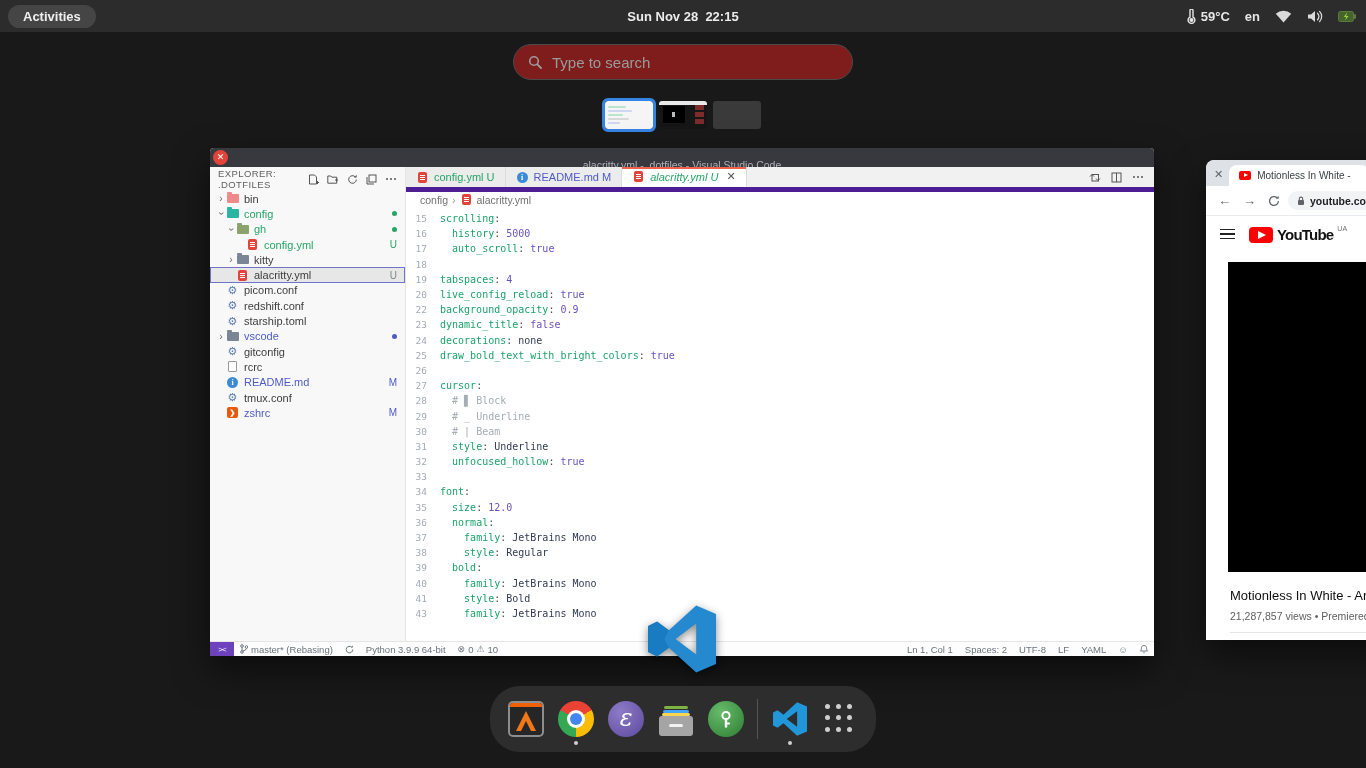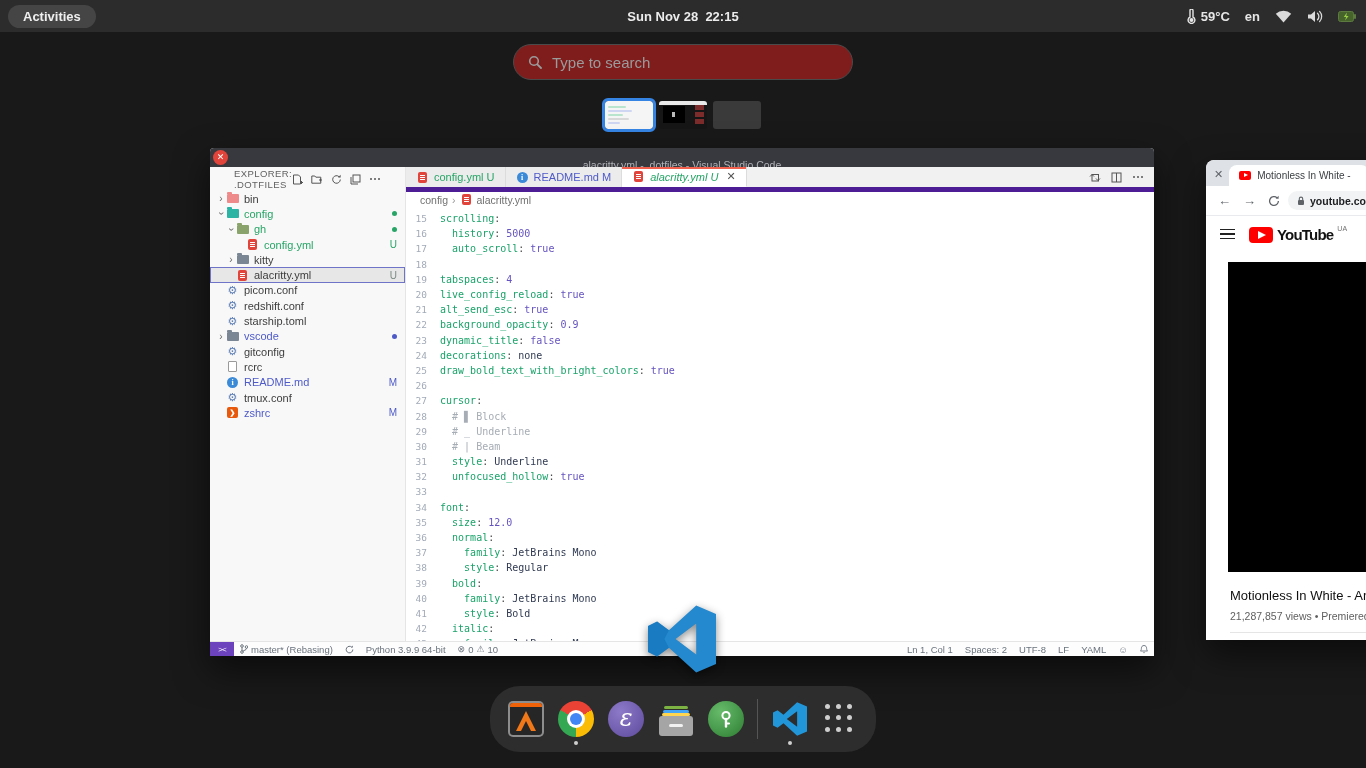--- a/index.html
+++ b/index.html
@@ -42,21 +42,21 @@
     box-shadow:0 14px 34px rgba(0,0,0,.55); border-radius:4px 4px 0 0; }
   #vsc-title { position:absolute; left:0; top:0; right:0; height:33px; background:#38383f;
     border-radius:4px 4px 0 0; display:flex; align-items:center; justify-content:center; }
   #vsc-title span { font-size:10.5px; color:#aeb1b6; }
   #close-badge { position:absolute; left:3px; top:2px; width:15px; height:15px; border-radius:50%;
     background:#e0443a; color:#fff; font-size:9px; line-height:15px; text-align:center; cursor:pointer; z-index:9; }
 
   
   #vsc-side { position:absolute; left:0; top:19px; width:196px; bottom:15px; background:#f8f8f8;
     border-right:1px solid #e5e5e5; overflow:hidden; }
-  #exp-head { height:24px; display:flex; align-items:center; padding:0 24px; }
+  #exp-head { height:24px; display:flex; align-items:center; padding:0 8px; }
   #exp-head .t { font-size:9.5px; letter-spacing:.4px; color:#616161; flex:1; }
   #exp-head .acts { display:flex; gap:8px; align-items:center; color:#555; }
   .row { height:15.3px; display:flex; align-items:center; font-size:11px; color:#3d3d3d; cursor:pointer;
     padding-right:8px; white-space:nowrap; }
   .row .chev { width:10px; font-size:10px; color:#6a6a6a; display:inline-block; text-align:center; flex:0 0 10px; }
   .row .chev.down { transform:rotate(90deg); }
   .row .lbl { margin-left:5px; overflow:hidden; text-overflow:ellipsis; flex:1; }
   .row .badge { font-size:10px; margin-left:4px; }
   .row.sel { background:#e7e7e7; outline:1px solid #7074c9; outline-offset:-1px; }
   .lbl.green { color:#27a567; } .lbl.blue { color:#4e5ac8; }
@@ -497,24 +497,20 @@
         </div>
         <div class="cl">
           <span class="gut">19</span>
           <span class="code"><span class="tk-k">tabspaces</span><span class="tk-p">: </span><span class="tk-n">4</span></span>
         </div>
         <div class="cl">
           <span class="gut">20</span>
           <span class="code"><span class="tk-k">live_config_reload</span><span class="tk-p">: </span><span class="tk-b">true</span></span>
         </div>
         <div class="cl">
-          <span class="gut">21</span>
-          <span class="code"><span class="tk-k">alt_send_esc</span><span class="tk-p">: </span><span class="tk-b">true</span></span>
-        </div>
-        <div class="cl">
           <span class="gut">22</span>
           <span class="code"><span class="tk-k">background_opacity</span><span class="tk-p">: </span><span class="tk-n">0.9</span></span>
         </div>
         <div class="cl">
           <span class="gut">23</span>
           <span class="code"><span class="tk-k">dynamic_title</span><span class="tk-p">: </span><span class="tk-b">false</span></span>
         </div>
         <div class="cl">
           <span class="gut">24</span>
           <span class="code"><span class="tk-k">decorations</span><span class="tk-p">: </span><span class="tk-s">none</span></span>
@@ -579,24 +575,20 @@
           <span class="gut">39</span>
           <span class="code"><span class="tk-p">  </span><span class="tk-k">bold</span><span class="tk-p">:</span></span>
         </div>
         <div class="cl">
           <span class="gut">40</span>
           <span class="code"><span class="tk-p">    </span><span class="tk-k">family</span><span class="tk-p">: </span><span class="tk-s">JetBrains Mono</span></span>
         </div>
         <div class="cl">
           <span class="gut">41</span>
           <span class="code"><span class="tk-p">    </span><span class="tk-k">style</span><span class="tk-p">: </span><span class="tk-s">Bold</span></span>
-        </div>
-        <div class="cl">
-          <span class="gut">42</span>
-          <span class="code"><span class="tk-p">  </span><span class="tk-k">italic</span><span class="tk-p">:</span></span>
         </div>
         <div class="cl">
           <span class="gut">43</span>
           <span class="code"><span class="tk-p">    </span><span class="tk-k">family</span><span class="tk-p">: </span><span class="tk-s">JetBrains Mono</span></span>
         </div>
       </div>
   </div>
 
   <div id="statusbar">
     <div id="remote">&gt;&lt;</div>

